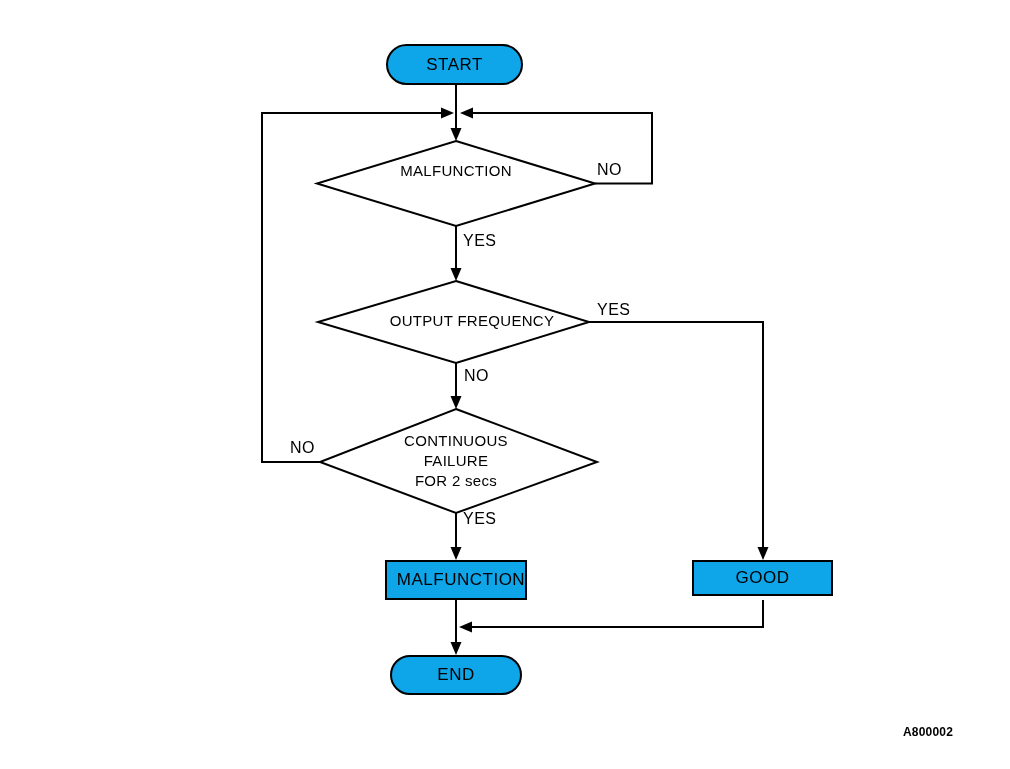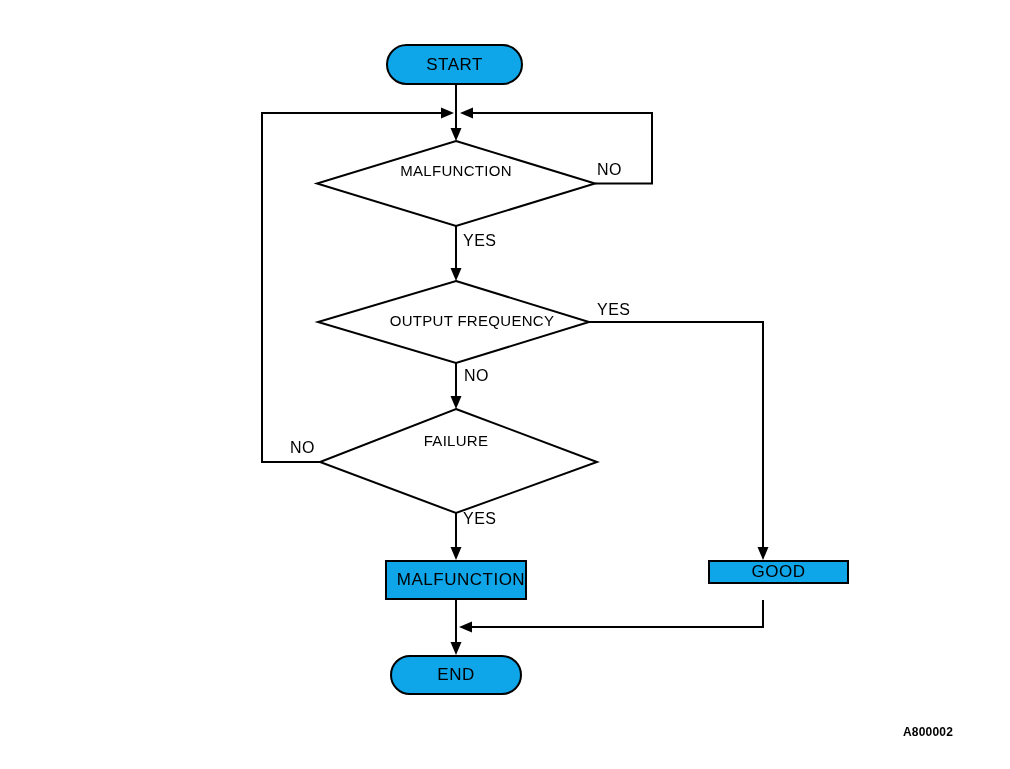--- a/index.html
+++ b/index.html
@@ -110,38 +110,40 @@
   </svg>
 
   <div class="node terminator" style="left:386px; top:44px; width:137px; height:41px;">
     <span>START</span>
   </div>
 
   <div class="node" style="left:385px; top:560px; width:142px; height:40px;padding-left:10px;">
     <span>MALFUNCTION</span>
   </div>
 
-  <div class="node" style="left:692px; top:560px; width:141px; height:24px;margin-left:16px;">
+  <div class="node" style="left:692px; top:560px; width:141px; height:36px;">
     <span>GOOD</span>
   </div>
 
   <div class="node terminator" style="left:390px; top:655px; width:132px; height:40px;">
     <span>END</span>
   </div>
 
   <div class="dtext" style="left:346px; top:161px; width:220px;">
     <div>MALFUNCTION</div>
   </div>
 
   <div class="dtext" style="left:352px; top:311px; width:240px;">
     <div>OUTPUT FREQUENCY</div>
   </div>
 
   <div class="dtext dtext3" style="left:366px; top:431px; width:180px;">
+    <div>CONTINUOUS</div>
     <div>FAILURE</div>
+    <div>FOR 2 secs</div>
   </div>
 
   <div class="elabel" style="left:597px; top:160px;">NO</div>
 
   <div class="elabel" style="left:463px; top:231px;">YES</div>
 
   <div class="elabel" style="left:597px; top:300px;">YES</div>
 
   <div class="elabel" style="left:464px; top:366px;">NO</div>
 

